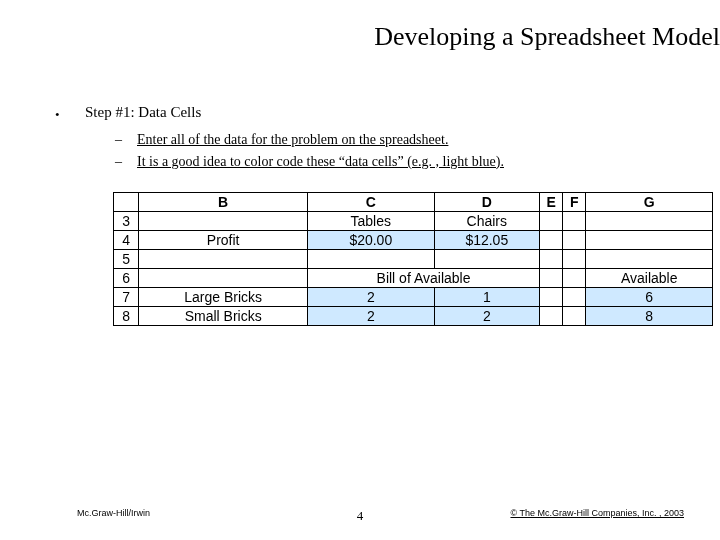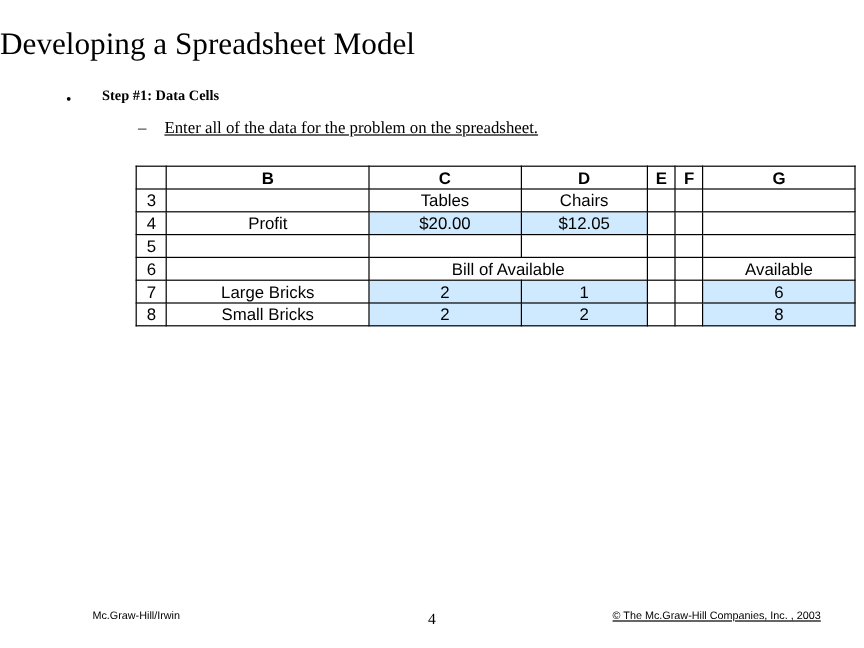--- a/index.html
+++ b/index.html
@@ -6,42 +6,42 @@
   body {
     margin: 0;
     width: 720px;
     height: 540px;
     background: #fff;
     font-family: "Times New Roman", Times, serif;
     color: #000;
     position: relative;
   }
   .title {
-    text-align: left;
+    text-align: right;
     font-size: 26px;
     margin-top: 22px;
-    margin-bottom: 20px;
+    margin-bottom: 52px;
   }
   .content {
     padding: 0 55px 0 55px;
   }
   .bullet-row {
     display: flex;
     align-items: flex-start;
     margin-bottom: 6px;
   }
   .bullet-dot {
     width: 30px;
     font-size: 13px;
     line-height: 22px;
     text-align: left;
   }
   .step-heading {
-    font-weight: bold;
-    font-size: 12px;
+    font-weight: normal;
+    font-size: 15px;
   }
   .sublist {
     margin: 4px 0 0 0;
     padding: 0 0 0 60px;
     list-style: none;
     font-size: 14px;
   }
   .sublist li {
     position: relative;
     padding-left: 22px;
@@ -104,20 +104,21 @@
 
 <div class="title">Developing a Spreadsheet Model</div>
 
 <div class="content">
   <div class="bullet-row">
     <div class="bullet-dot">•</div>
     <div class="step-heading">Step #1: Data Cells</div>
   </div>
   <ul class="sublist">
     <li>Enter all of the data for the problem on the spreadsheet.</li>
+    <li>It is a good idea to color code these “data cells” (e.g. , light blue).</li>
   </ul>
 
   <div class="sheet-wrap">
     <table class="sheet">
       <tbody>
           <tr>
         <th class="colhdr rowhdr"></th>
         <th class="colhdr colB hdr">B</th>
         <th class="colhdr colC">C</th>
         <th class="colhdr colD">D</th>

